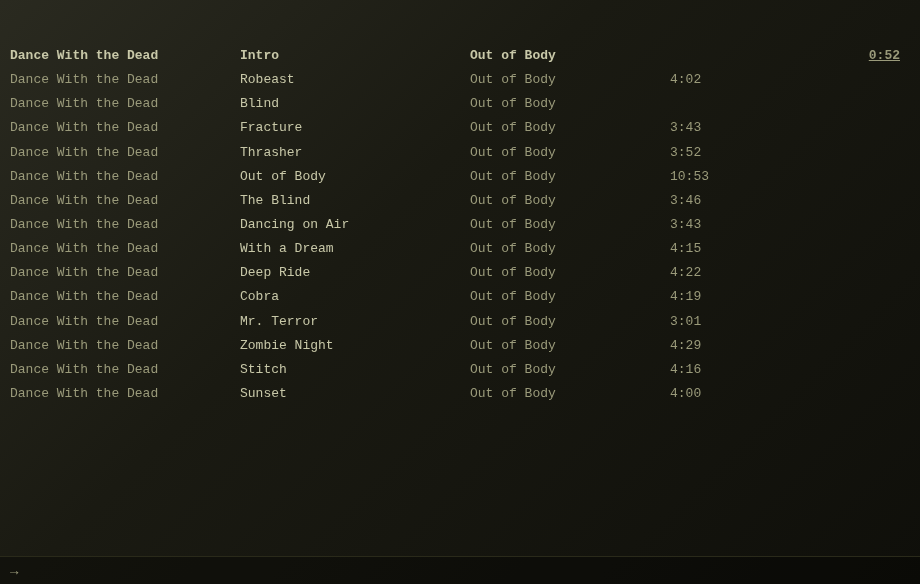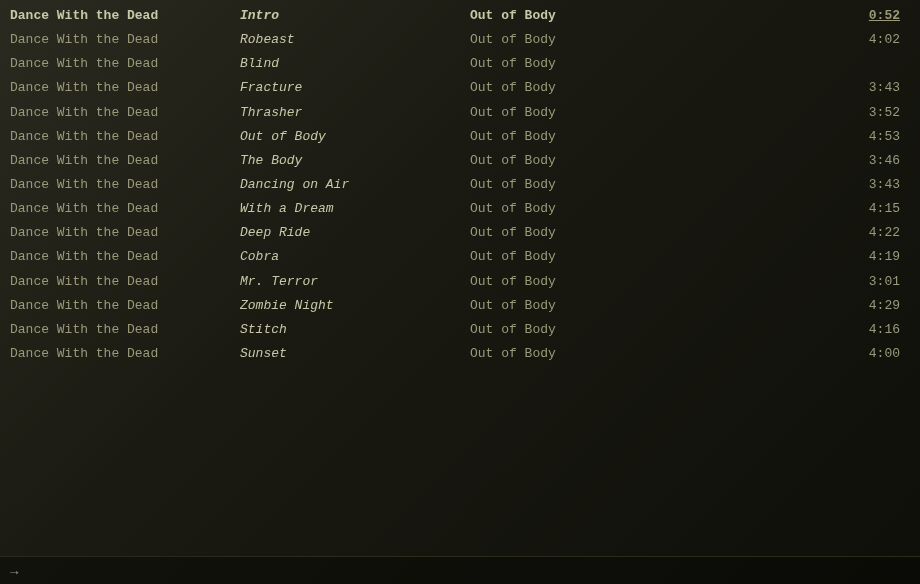--- a/index.html
+++ b/index.html
@@ -15,20 +15,21 @@
       font-family: 'Courier New', Courier, monospace;
       font-size: 13px;
       color: #9a9a7a;
       overflow: hidden;
       position: relative;
     }
 
     .track-list {
       width: 100%;
       padding: 4px 0;
+      margin-top: 40px;
     }
 
     .track-row {
       display: grid;
       grid-template-columns: 230px 230px 200px 1fr;
       padding: 2px 10px;
       line-height: 1.55;
       cursor: default;
     }
 
@@ -48,32 +49,30 @@
       white-space: nowrap;
       overflow: hidden;
       text-overflow: ellipsis;
     }
 
     .col-track {
       color: #c8c8a8;
       white-space: nowrap;
       overflow: hidden;
       text-overflow: ellipsis;
-      font-style: italic;
     }
 
     .col-album {
       color: #9a9a7a;
       white-space: nowrap;
       overflow: hidden;
       text-overflow: ellipsis;
     }
 
     .col-time {
-      text-align: right;
       padding-right: 10px;
       color: #9a9a7a;
     }
 
     .track-row:first-child .col-artist {
       color: #c8c8a8;
     }
 
     .track-row:first-child .col-track {
       color: #c8c8a8;
@@ -132,25 +131,25 @@
     <div class="track-row">
       <span class="col-artist">Dance With the Dead</span>
       <span class="col-track">Thrasher</span>
       <span class="col-album">Out of Body</span>
       <span class="col-time">3:52</span>
     </div>
     <div class="track-row">
       <span class="col-artist">Dance With the Dead</span>
       <span class="col-track">Out of Body</span>
       <span class="col-album">Out of Body</span>
-      <span class="col-time">4:53</span>
-    </div>
-    <div class="track-row">
-      <span class="col-artist">Dance With the Dead</span>
-      <span class="col-track">The Body</span>
+      <span class="col-time">10:53</span>
+    </div>
+    <div class="track-row">
+      <span class="col-artist">Dance With the Dead</span>
+      <span class="col-track">The Blind</span>
       <span class="col-album">Out of Body</span>
       <span class="col-time">3:46</span>
     </div>
     <div class="track-row">
       <span class="col-artist">Dance With the Dead</span>
       <span class="col-track">Dancing on Air</span>
       <span class="col-album">Out of Body</span>
       <span class="col-time">3:43</span>
     </div>
     <div class="track-row">

